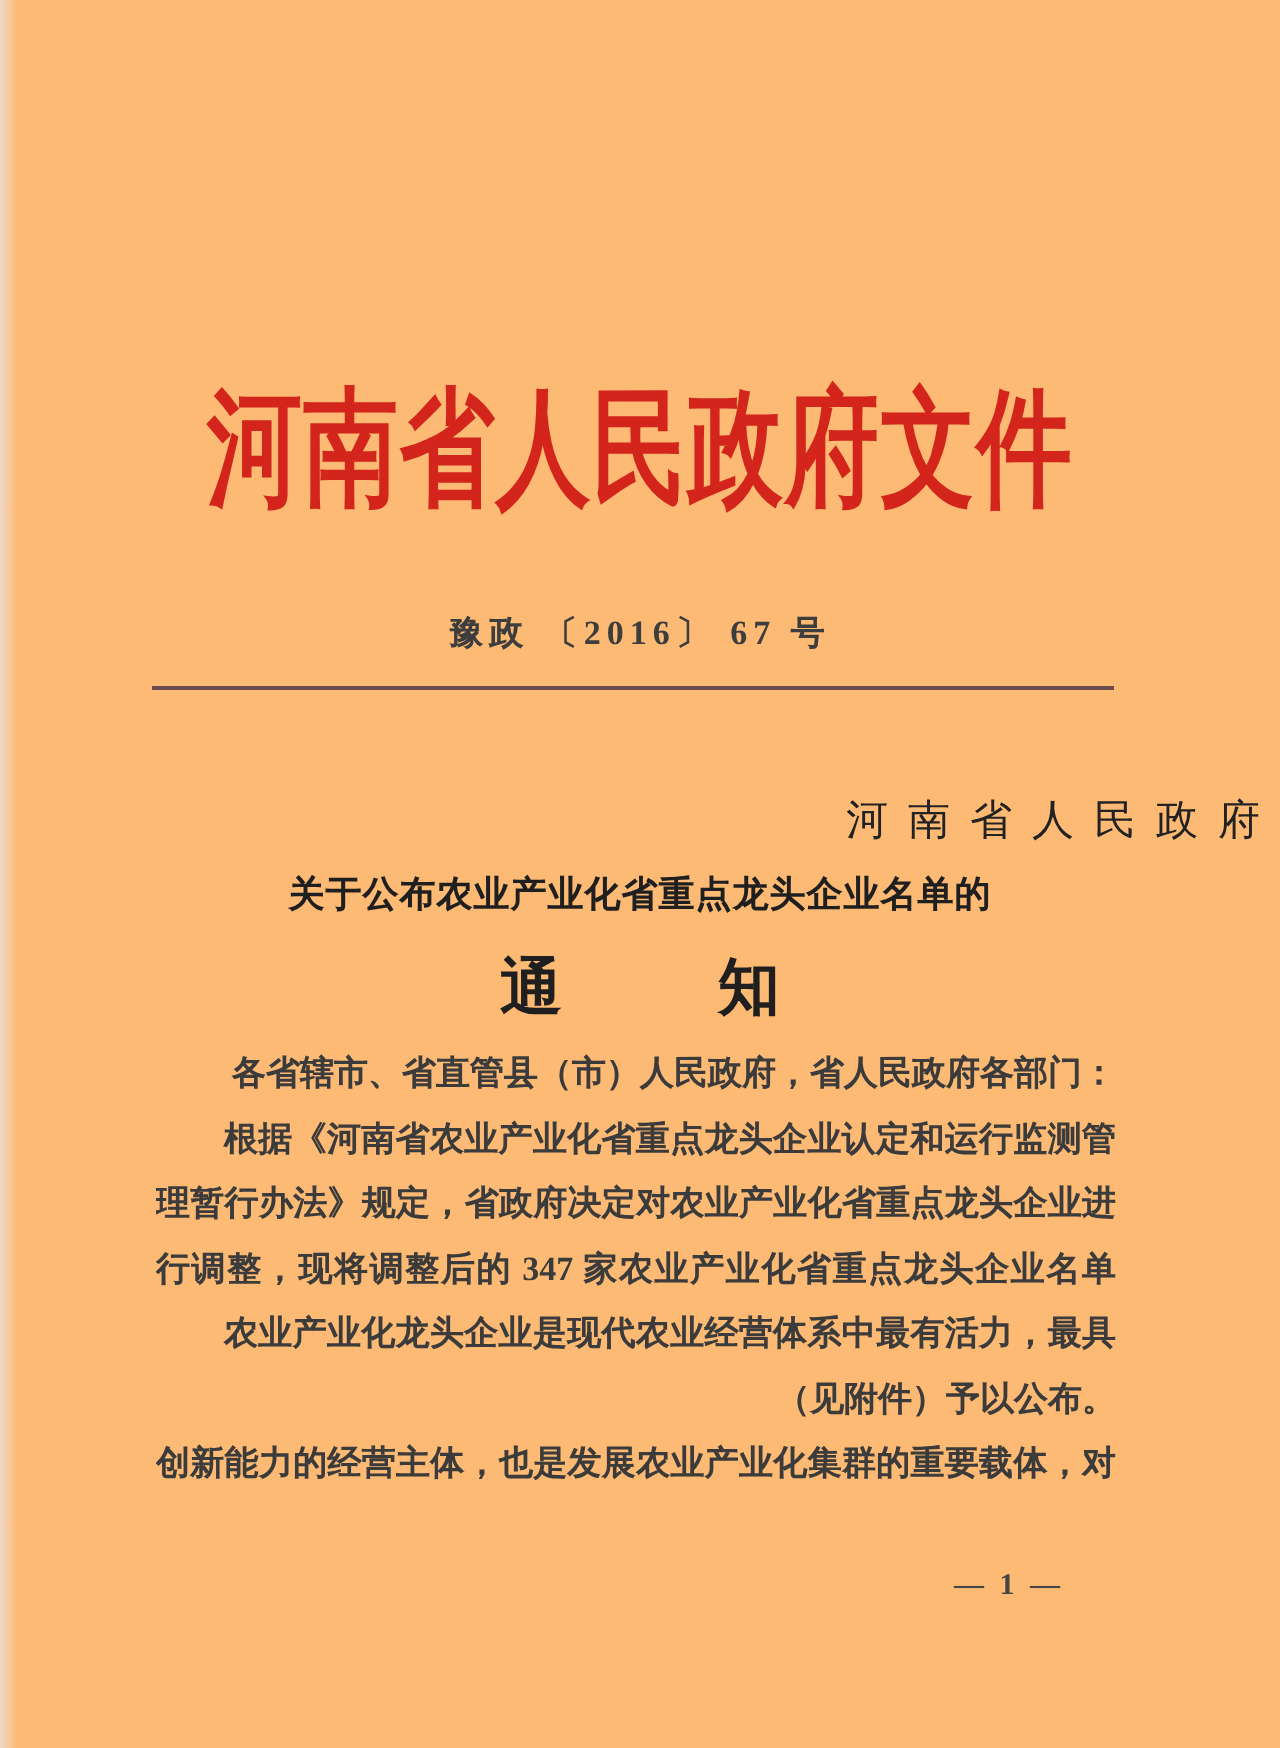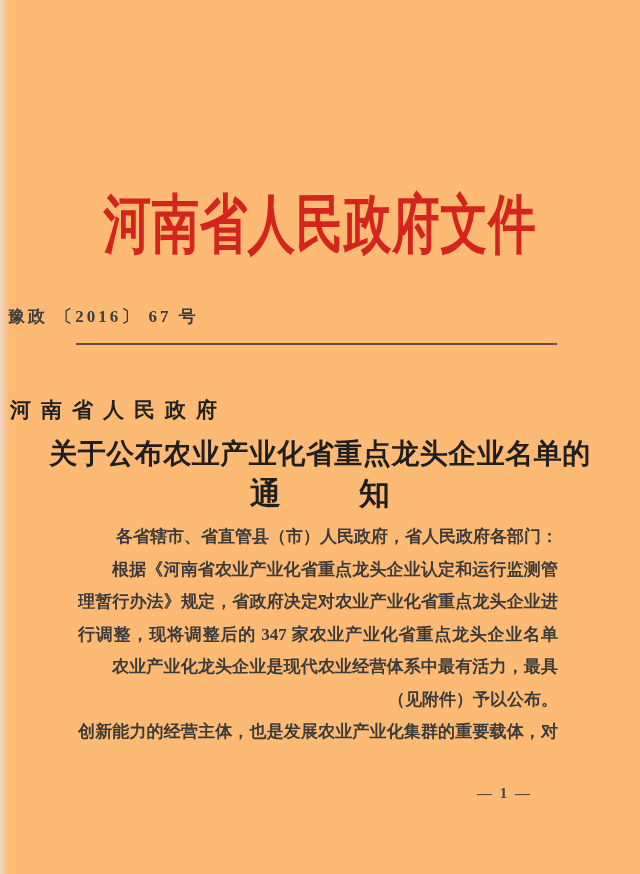--- a/index.html
+++ b/index.html
@@ -34,53 +34,54 @@
     font-weight: 900;
     color: #d4251c;
     transform: scaleX(0.74);
     transform-origin: 50% 50%;
     white-space: nowrap;
     letter-spacing: 1px;
   }
   .doc-number {
     position: absolute;
     top: 305px;
-    left: 8px; right: 0;
+    left: 0; right: 0;
+    text-align: center;
     font-size: 17px;
     font-weight: 600;
     letter-spacing: 3px;
     color: #3d3d3d;
     white-space: pre;
   }
   .rule {
     position: absolute;
     top: 343px;
     left: 76px;
     width: 481px;
     height: 2px;
     background: #6a4c4c;
   }
   .heading-org {
     position: absolute;
     top: 396px;
     left: 0; right: 0;
-    text-align: left;
+    text-align: right;
     font-size: 21px;
-    font-weight: bold;
+    font-weight: normal;
     letter-spacing: 10px;
     text-indent: 10px; 
     color: #222222;
     white-space: nowrap;
   }
   .heading-subject {
     position: absolute;
     top: 435px;
     left: 0; right: 0;
     text-align: center;
-    font-size: 28px;
+    font-size: 18px;
     font-weight: bold;
     letter-spacing: 0.5px;
     color: #1f1f1f;
     white-space: nowrap;
   }
   .heading-type {
     position: absolute;
     top: 473px;
     left: 0; right: 0;
     text-align: center;

